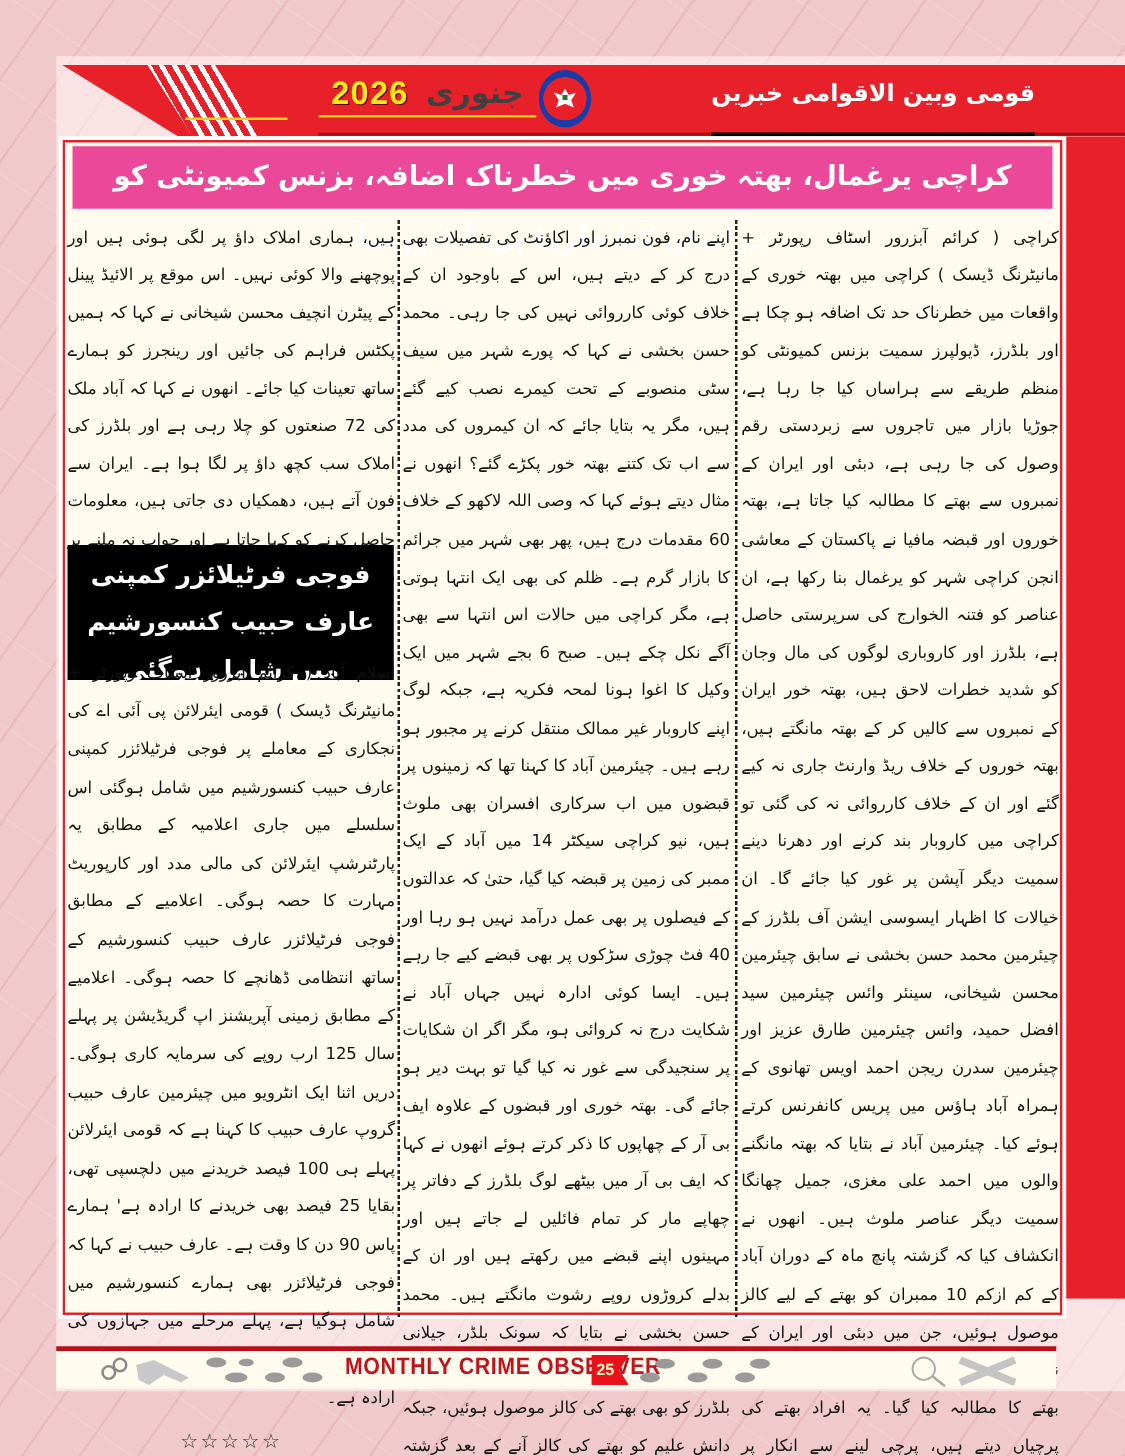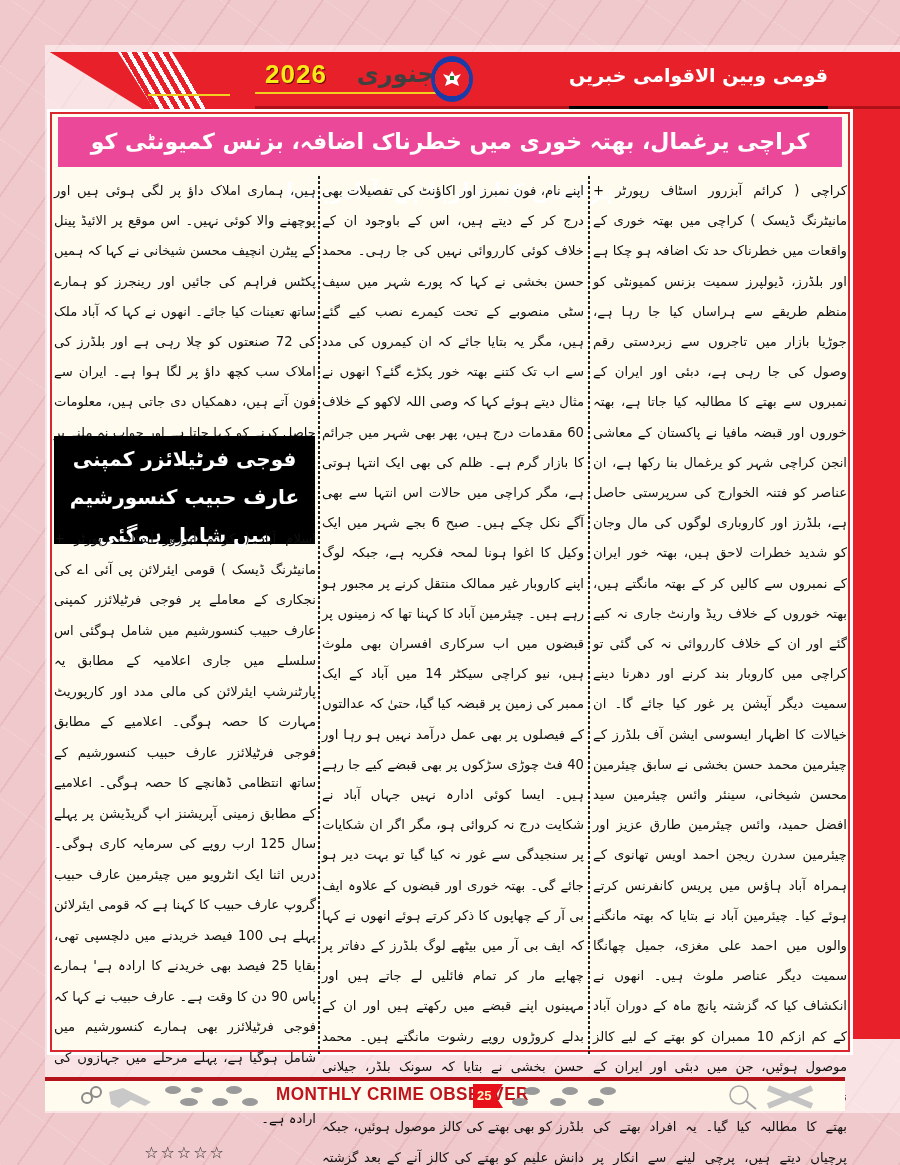--- a/index.html
+++ b/index.html
@@ -29,21 +29,21 @@
   }
   .stripes {
     position: absolute; left: 118px; top: 52px; width: 90px; height: 57px;
     background: repeating-linear-gradient(60deg, #fff 0 4px, #e8202a 4px 9px);
     clip-path: polygon(0 0, 60% 0, 100% 100%, 40% 100%);
   }
   .yellow-line {
     position: absolute; left: 148px; top: 94px; width: 82px; height: 2px; background: #f0d020;
   }
   .date-wrap {
-    position: absolute; left: 255px; top: 58px; height: 36px; display: flex; gap: 30px; align-items: center;
+    position: absolute; left: 255px; top: 58px; height: 36px; display: flex; gap: 14px; align-items: center;
     border-bottom: 2px solid #f0d020; padding: 0 10px 2px 10px;
   }
   .year {
     font-family: "Liberation Sans", sans-serif; font-weight: bold; font-size: 26px; color: #f7e81a;
     letter-spacing: 1px; text-shadow: 1px 1px 0 #6a0000;
   }
   .month { font-size: 24px; color: #404040; font-weight: bold; direction: rtl; }
   .logo {
     position: absolute; left: 431px; top: 56px; width: 42px; height: 46px; border-radius: 50%;
     background: radial-gradient(circle, #e8202a 0 55%, #1a3ca8 56% 86%, #f5d020 87% 100%);

